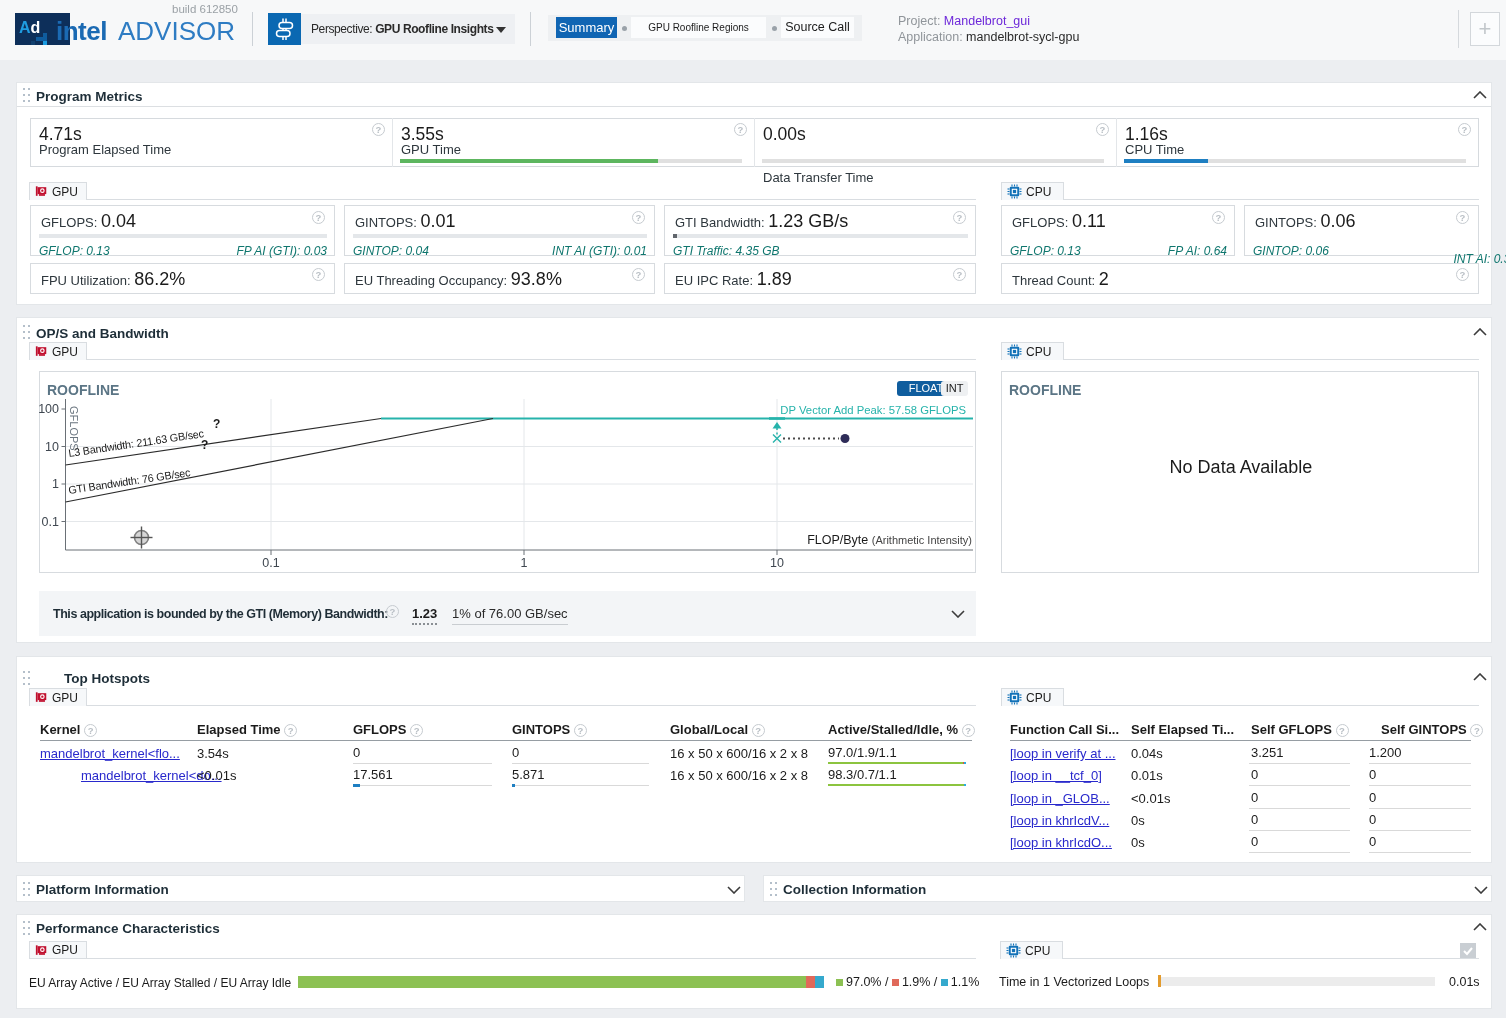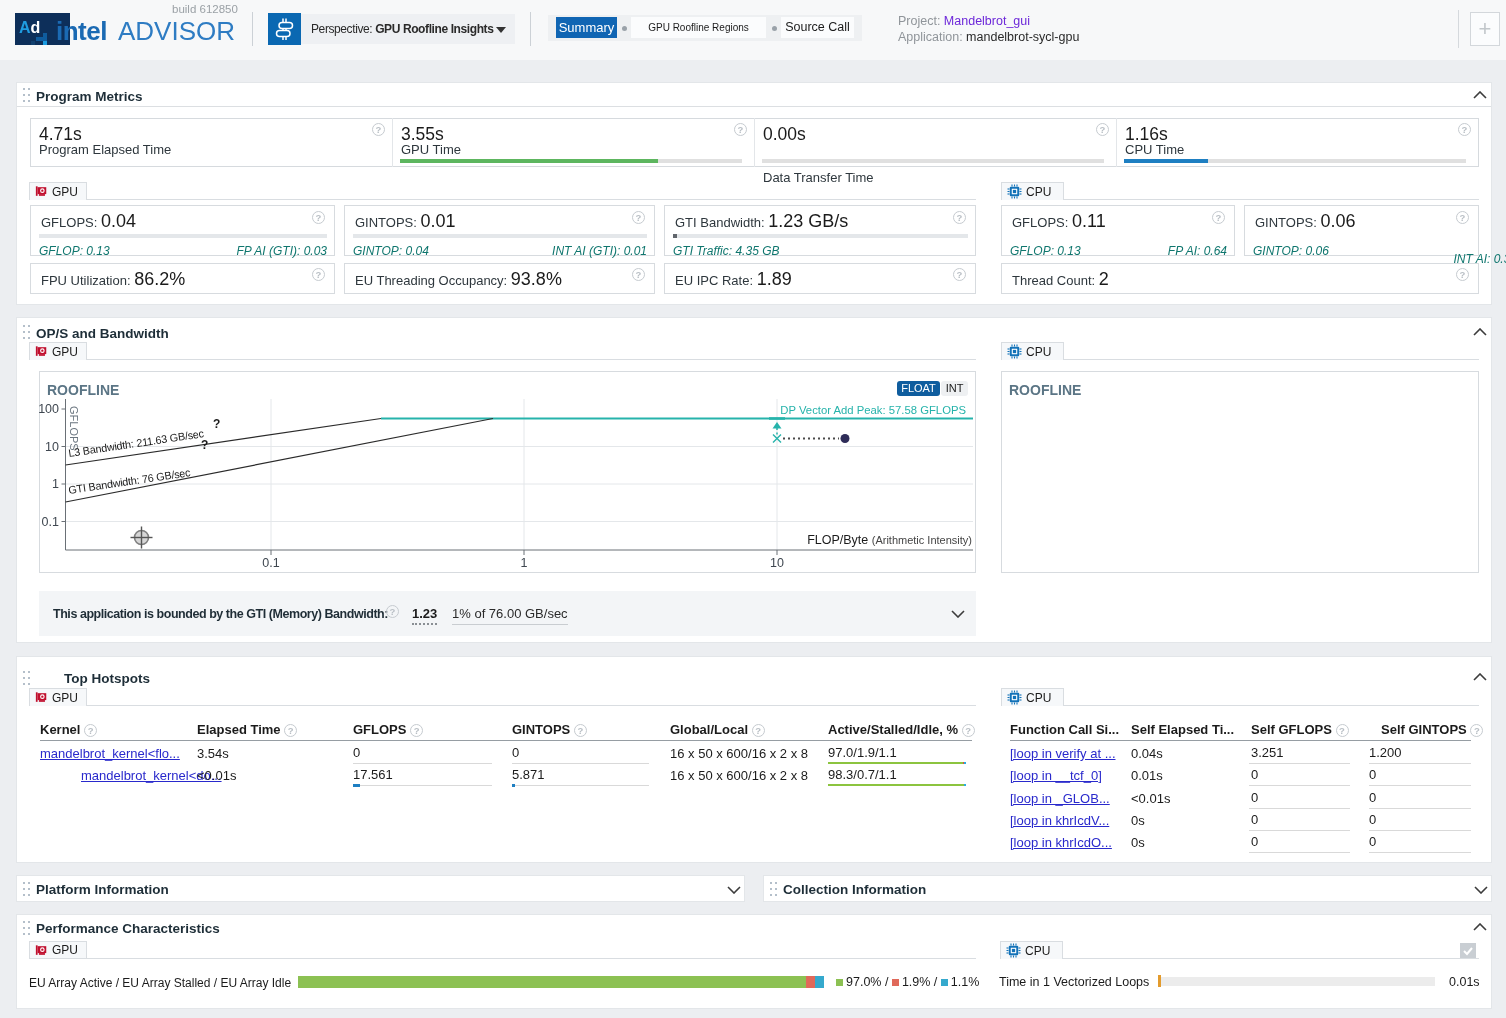--- a/index.html
+++ b/index.html
@@ -222,21 +222,21 @@
           <line x1="12.5" y1="10" x2="14.5" y2="10"></line>
         </g>
         <rect x="2.8" y="2.8" width="9.4" height="9.4" rx="1" fill="#1272b8"></rect>
         <rect x="5.3" y="5.3" width="4.4" height="4.4" fill="none" stroke="#fff" stroke-width="1.1"></rect>
       </svg>
     CPU
   </div>
 
   <div class="abs" style="left:22px; top:53px; width:937px; height:202px; border:1px solid #d7dbdf; background:#fff;">
     <div class="abs" style="left:7px; top:10px; font-size:14px; font-weight:bold; color:#5b7585;">ROOFLINE</div>
-    <div class="abs" style="left:857px; top:9px; width:43px; height:15px; background:#0f5d9e; border-radius:3px; color:#fff; font-size:11px; text-align:center; line-height:15px;">FLOAT</div>
+    <div class="abs" style="left:857px; top:9px; width:58px; height:15px; background:#0f5d9e; border-radius:3px; color:#fff; font-size:11px; text-align:center; line-height:15px;">FLOAT</div>
     <div class="abs" style="left:901px; top:9px; width:27px; height:15px; background:#eef0f2; border-radius:3px; color:#1b1b1b; font-size:11px; text-align:center; line-height:15px;">INT</div>
     <svg class="abs" style="left:-1px; top:-1.5px;" width="936" height="202" viewBox="0 0 936 202">
 
       <g stroke="#e4e7ea" stroke-width="1">
         <line x1="232" y1="28" x2="232" y2="179"></line>
           <line x1="485" y1="28" x2="485" y2="179"></line>
           <line x1="738" y1="28" x2="738" y2="179"></line>
         <line x1="26.5" y1="75.5" x2="934" y2="75.5"></line>
           <line x1="26.5" y1="113" x2="934" y2="113"></line>
           <line x1="26.5" y1="150.5" x2="934" y2="150.5"></line>
@@ -301,20 +301,21 @@
   <div class="abs" style="left:36px; top:289px; font-size:12.5px; letter-spacing:-0.45px;"><b style="color:#1f2d36;">This application is bounded by the GTI (Memory) Bandwidth:</b></div>
   <div class="qia" style="left:369px; top:287px;">?</div>
   <div class="abs" style="left:395px; top:288px; font-size:13px;"><b style="border-bottom:2px dotted #8a8f94; padding-bottom:2px;">1.23</b></div>
   <div class="abs" style="left:435px; top:288px; font-size:13px; color:#2a2a2a;"><span style="border-bottom:1px solid #c9cdd1; padding-bottom:3px;">1% of 76.00 GB/sec</span></div>
   <svg class="abs" style="left:934px; top:292px;" width="14" height="8" viewBox="0 0 14 8">
       <path d="M1 1 L7 7 L13 1" stroke="#3c3c3c" stroke-width="1.6" fill="none"></path>
     </svg>
 
   <div class="abs" style="left:984px; top:53px; width:478px; height:202px; border:1px solid #d7dbdf; background:#fff;">
     <div class="abs" style="left:7px; top:10px; font-size:14px; font-weight:bold; color:#5b7585;">ROOFLINE</div>
+    <div class="abs" style="left:0; top:85px; width:478px; text-align:center; font-size:18px; color:#1b1b1b;">No Data Available</div>
   </div>
 </div>
 
 <div class="panel" style="left:16px; top:656px; width:1476px; height:207px;">
   <div class="dots" style="left:6px; top:14px;"></div>
   <div class="ptitle" style="left:19px; top:14px;margin-left:28px;">Top Hotspots</div>
   <svg class="abs" style="left:1456px; top:16px;" width="14" height="8" viewBox="0 0 14 8">
       <path d="M1 7 L7 1 L13 7" stroke="#3c3c3c" stroke-width="1.6" fill="none"></path>
     </svg>
 

